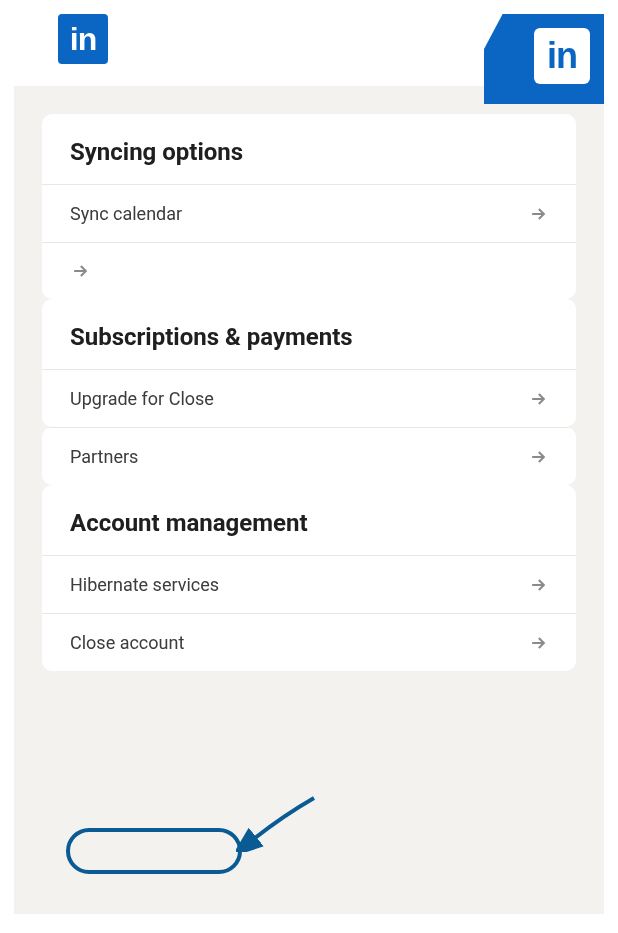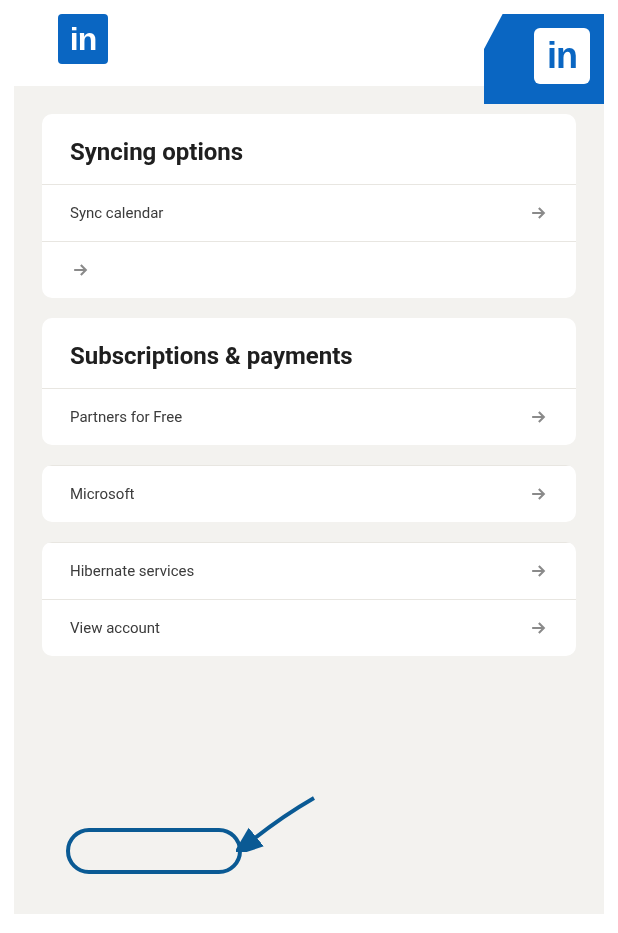--- a/index.html
+++ b/index.html
@@ -82,39 +82,38 @@
       font-weight: bold;
       color: #0a66c2;
       letter-spacing: -1px;
     }
     .content {
       padding: 28px 28px 0 28px;
     }
     .card {
       background: #fff;
       border-radius: 10px;
-      margin-bottom: 20px;
       overflow: hidden;
     }
     .card-header {
       padding: 24px 28px 18px 28px;
       font-size: 24px;
       font-weight: 700;
       color: #1f1f1f;
     }
     .row {
       display: flex;
       align-items: center;
       justify-content: space-between;
       padding: 18px 28px;
       border-top: 1px solid #e8e6e1;
       cursor: pointer;
     }
     .row-label {
-      font-size: 15px;
+      font-size: 18px;
       color: #3c3c3c;
       font-weight: 400;
     }
     .arrow-icon {
       color: #8a8a8a;
       display: flex;
       align-items: center;
     }
     .highlight-oval {
       position: absolute;
@@ -164,51 +163,52 @@
           <svg width="20" height="20" viewBox="0 0 24 24" fill="none" stroke="currentColor" stroke-width="2.5">
               <path d="M5 12h14M13 6l6 6-6 6"></path>
             </svg>
         </span>
       </div>
     </div>
 
     <div class="card">
       <div class="card-header">Subscriptions &amp; payments</div>
       <div class="row">
-        <span class="row-label">Partners for Free</span>
-        <span class="arrow-icon">
-          <svg width="20" height="20" viewBox="0 0 24 24" fill="none" stroke="currentColor" stroke-width="2.5">
-              <path d="M5 12h14M13 6l6 6-6 6"></path>
-            </svg>
-        </span>
-      </div>
-    </div>
-
-    <div class="card">
-      <div class="row">
-        <span class="row-label">Microsoft</span>
-        <span class="arrow-icon">
-          <svg width="20" height="20" viewBox="0 0 24 24" fill="none" stroke="currentColor" stroke-width="2.5">
-              <path d="M5 12h14M13 6l6 6-6 6"></path>
-            </svg>
-        </span>
-      </div>
-    </div>
-
-    <div class="card">
+        <span class="row-label">Upgrade for Close</span>
+        <span class="arrow-icon">
+          <svg width="20" height="20" viewBox="0 0 24 24" fill="none" stroke="currentColor" stroke-width="2.5">
+              <path d="M5 12h14M13 6l6 6-6 6"></path>
+            </svg>
+        </span>
+      </div>
+    </div>
+
+    <div class="card">
+      <div class="row">
+        <span class="row-label">Partners</span>
+        <span class="arrow-icon">
+          <svg width="20" height="20" viewBox="0 0 24 24" fill="none" stroke="currentColor" stroke-width="2.5">
+              <path d="M5 12h14M13 6l6 6-6 6"></path>
+            </svg>
+        </span>
+      </div>
+    </div>
+
+    <div class="card">
+      <div class="card-header">Account management</div>
       <div class="row">
         <span class="row-label">Hibernate services</span>
         <span class="arrow-icon">
           <svg width="20" height="20" viewBox="0 0 24 24" fill="none" stroke="currentColor" stroke-width="2.5">
               <path d="M5 12h14M13 6l6 6-6 6"></path>
             </svg>
         </span>
       </div>
       <div class="row">
-        <span class="row-label">View account</span>
+        <span class="row-label">Close account</span>
         <span class="arrow-icon">
           <svg width="20" height="20" viewBox="0 0 24 24" fill="none" stroke="currentColor" stroke-width="2.5">
               <path d="M5 12h14M13 6l6 6-6 6"></path>
             </svg>
         </span>
       </div>
     </div>
 
   </div>
 

